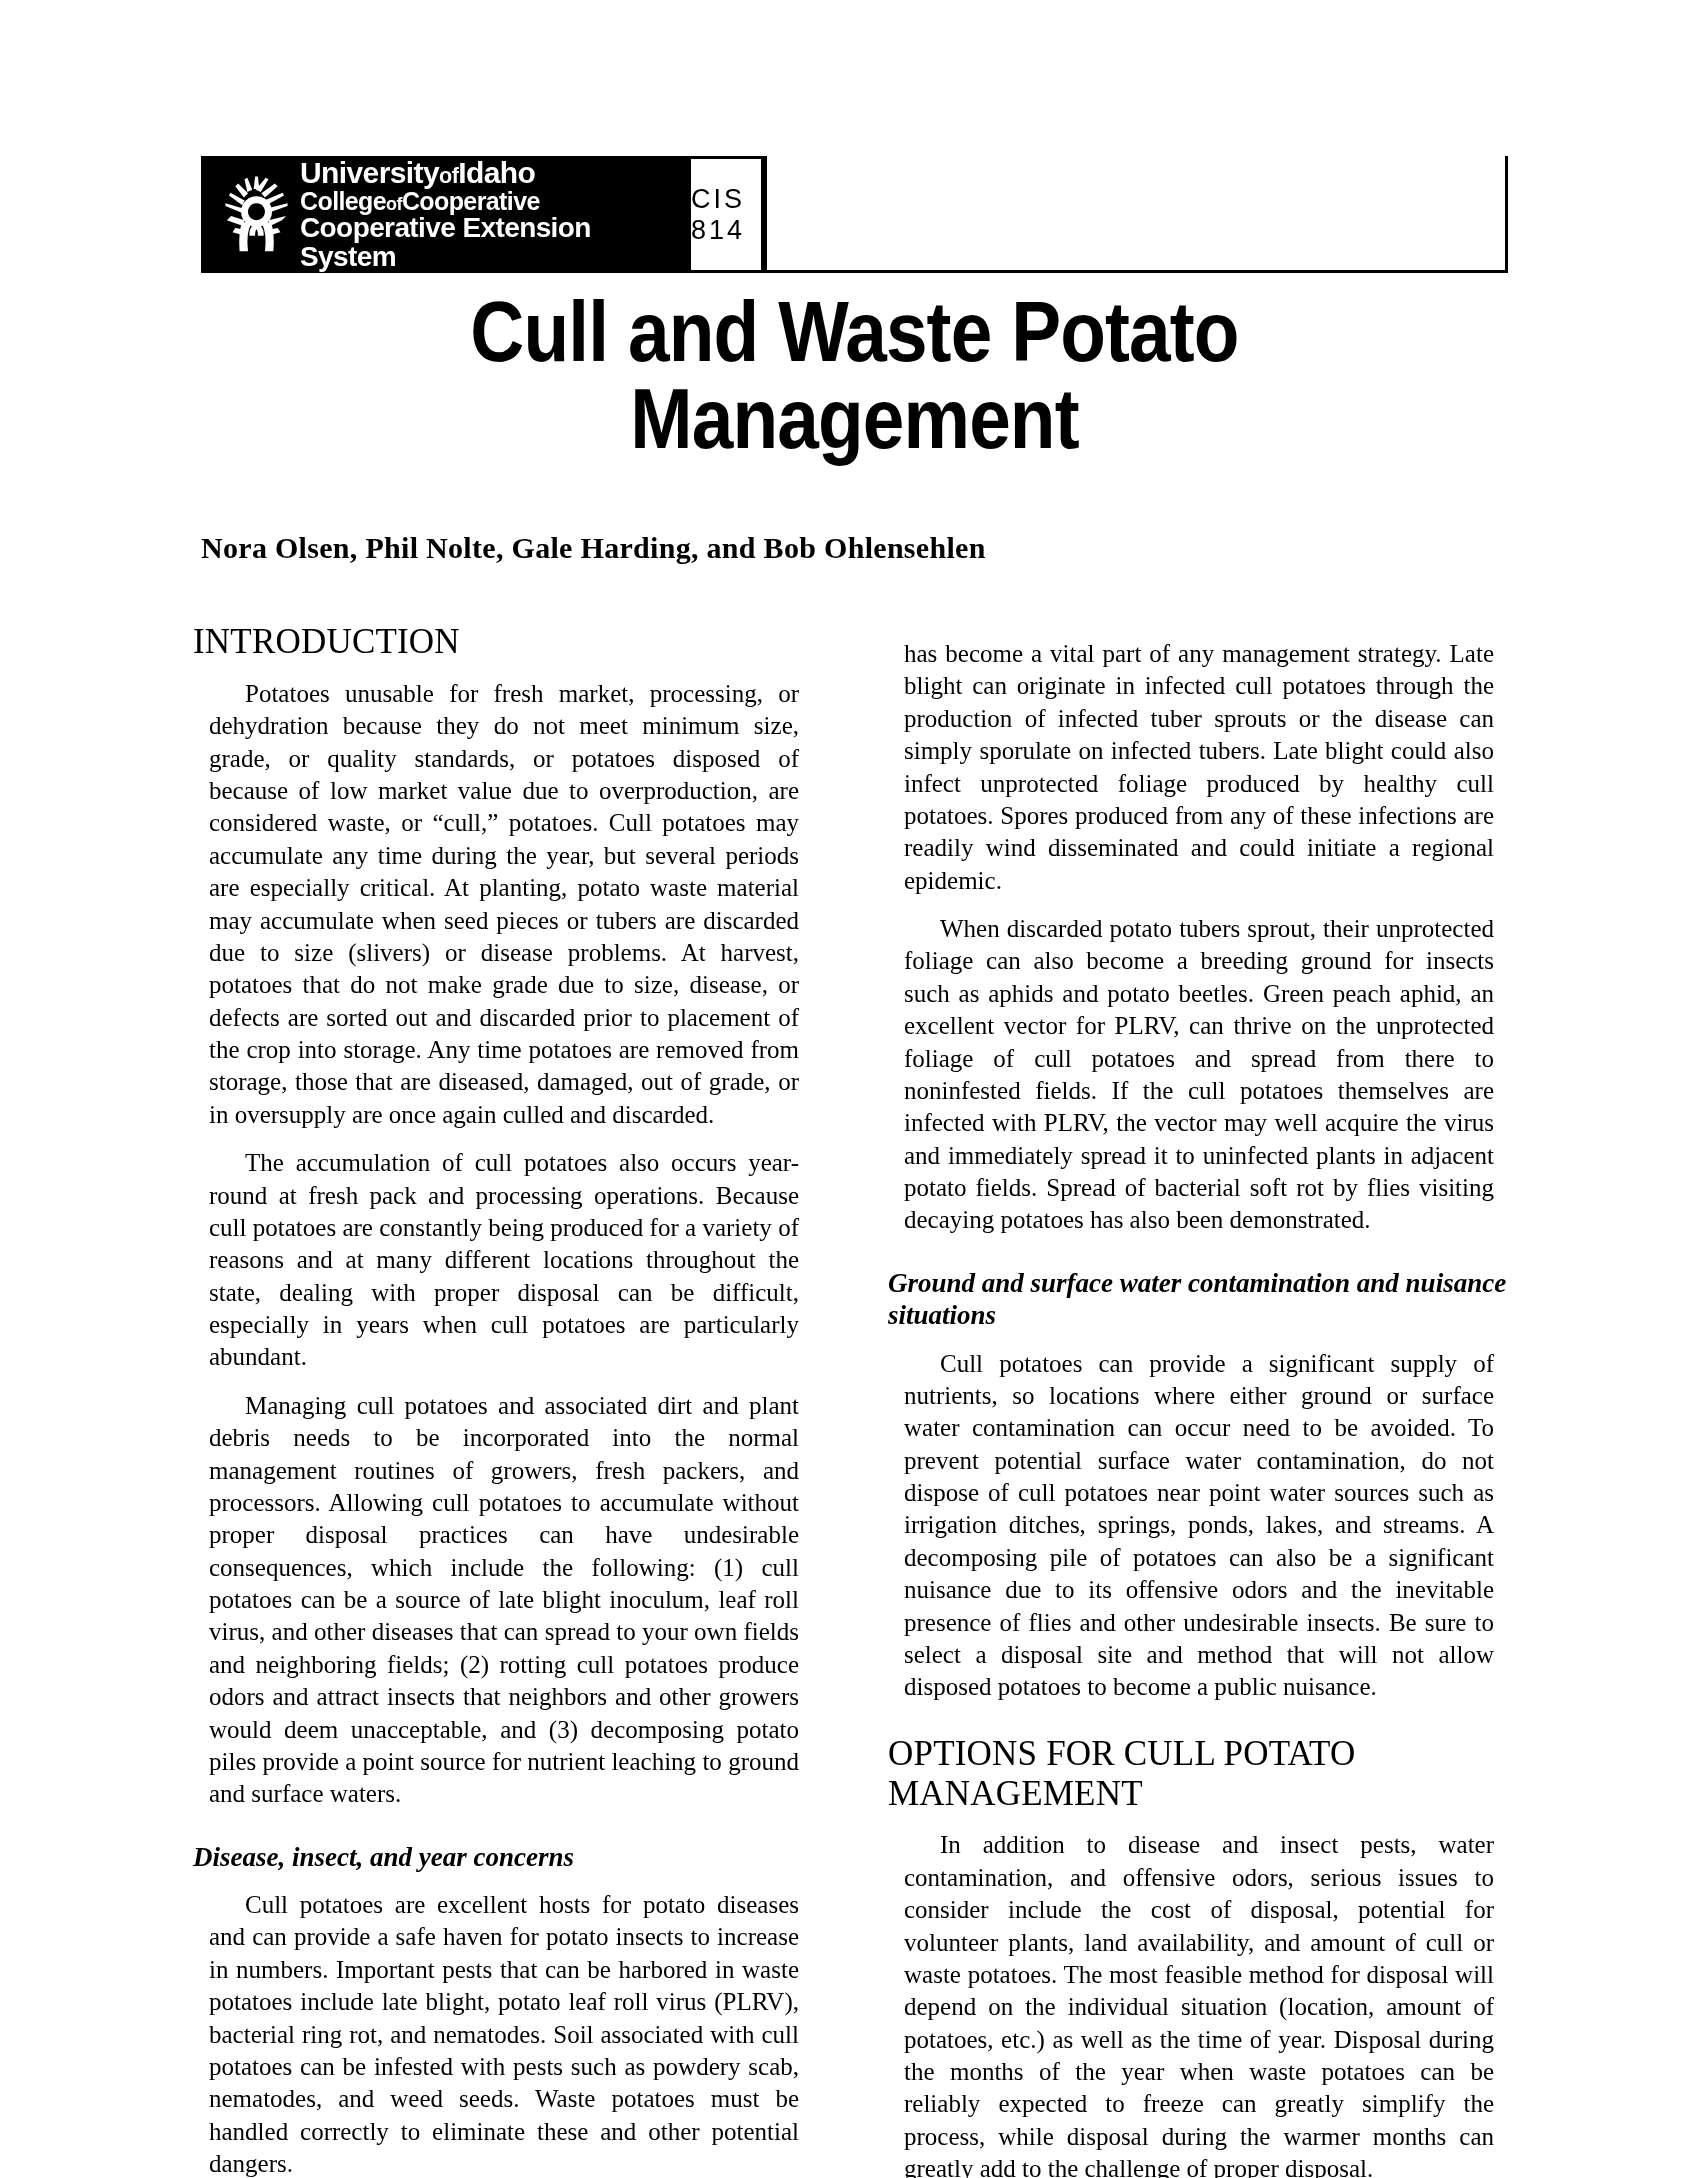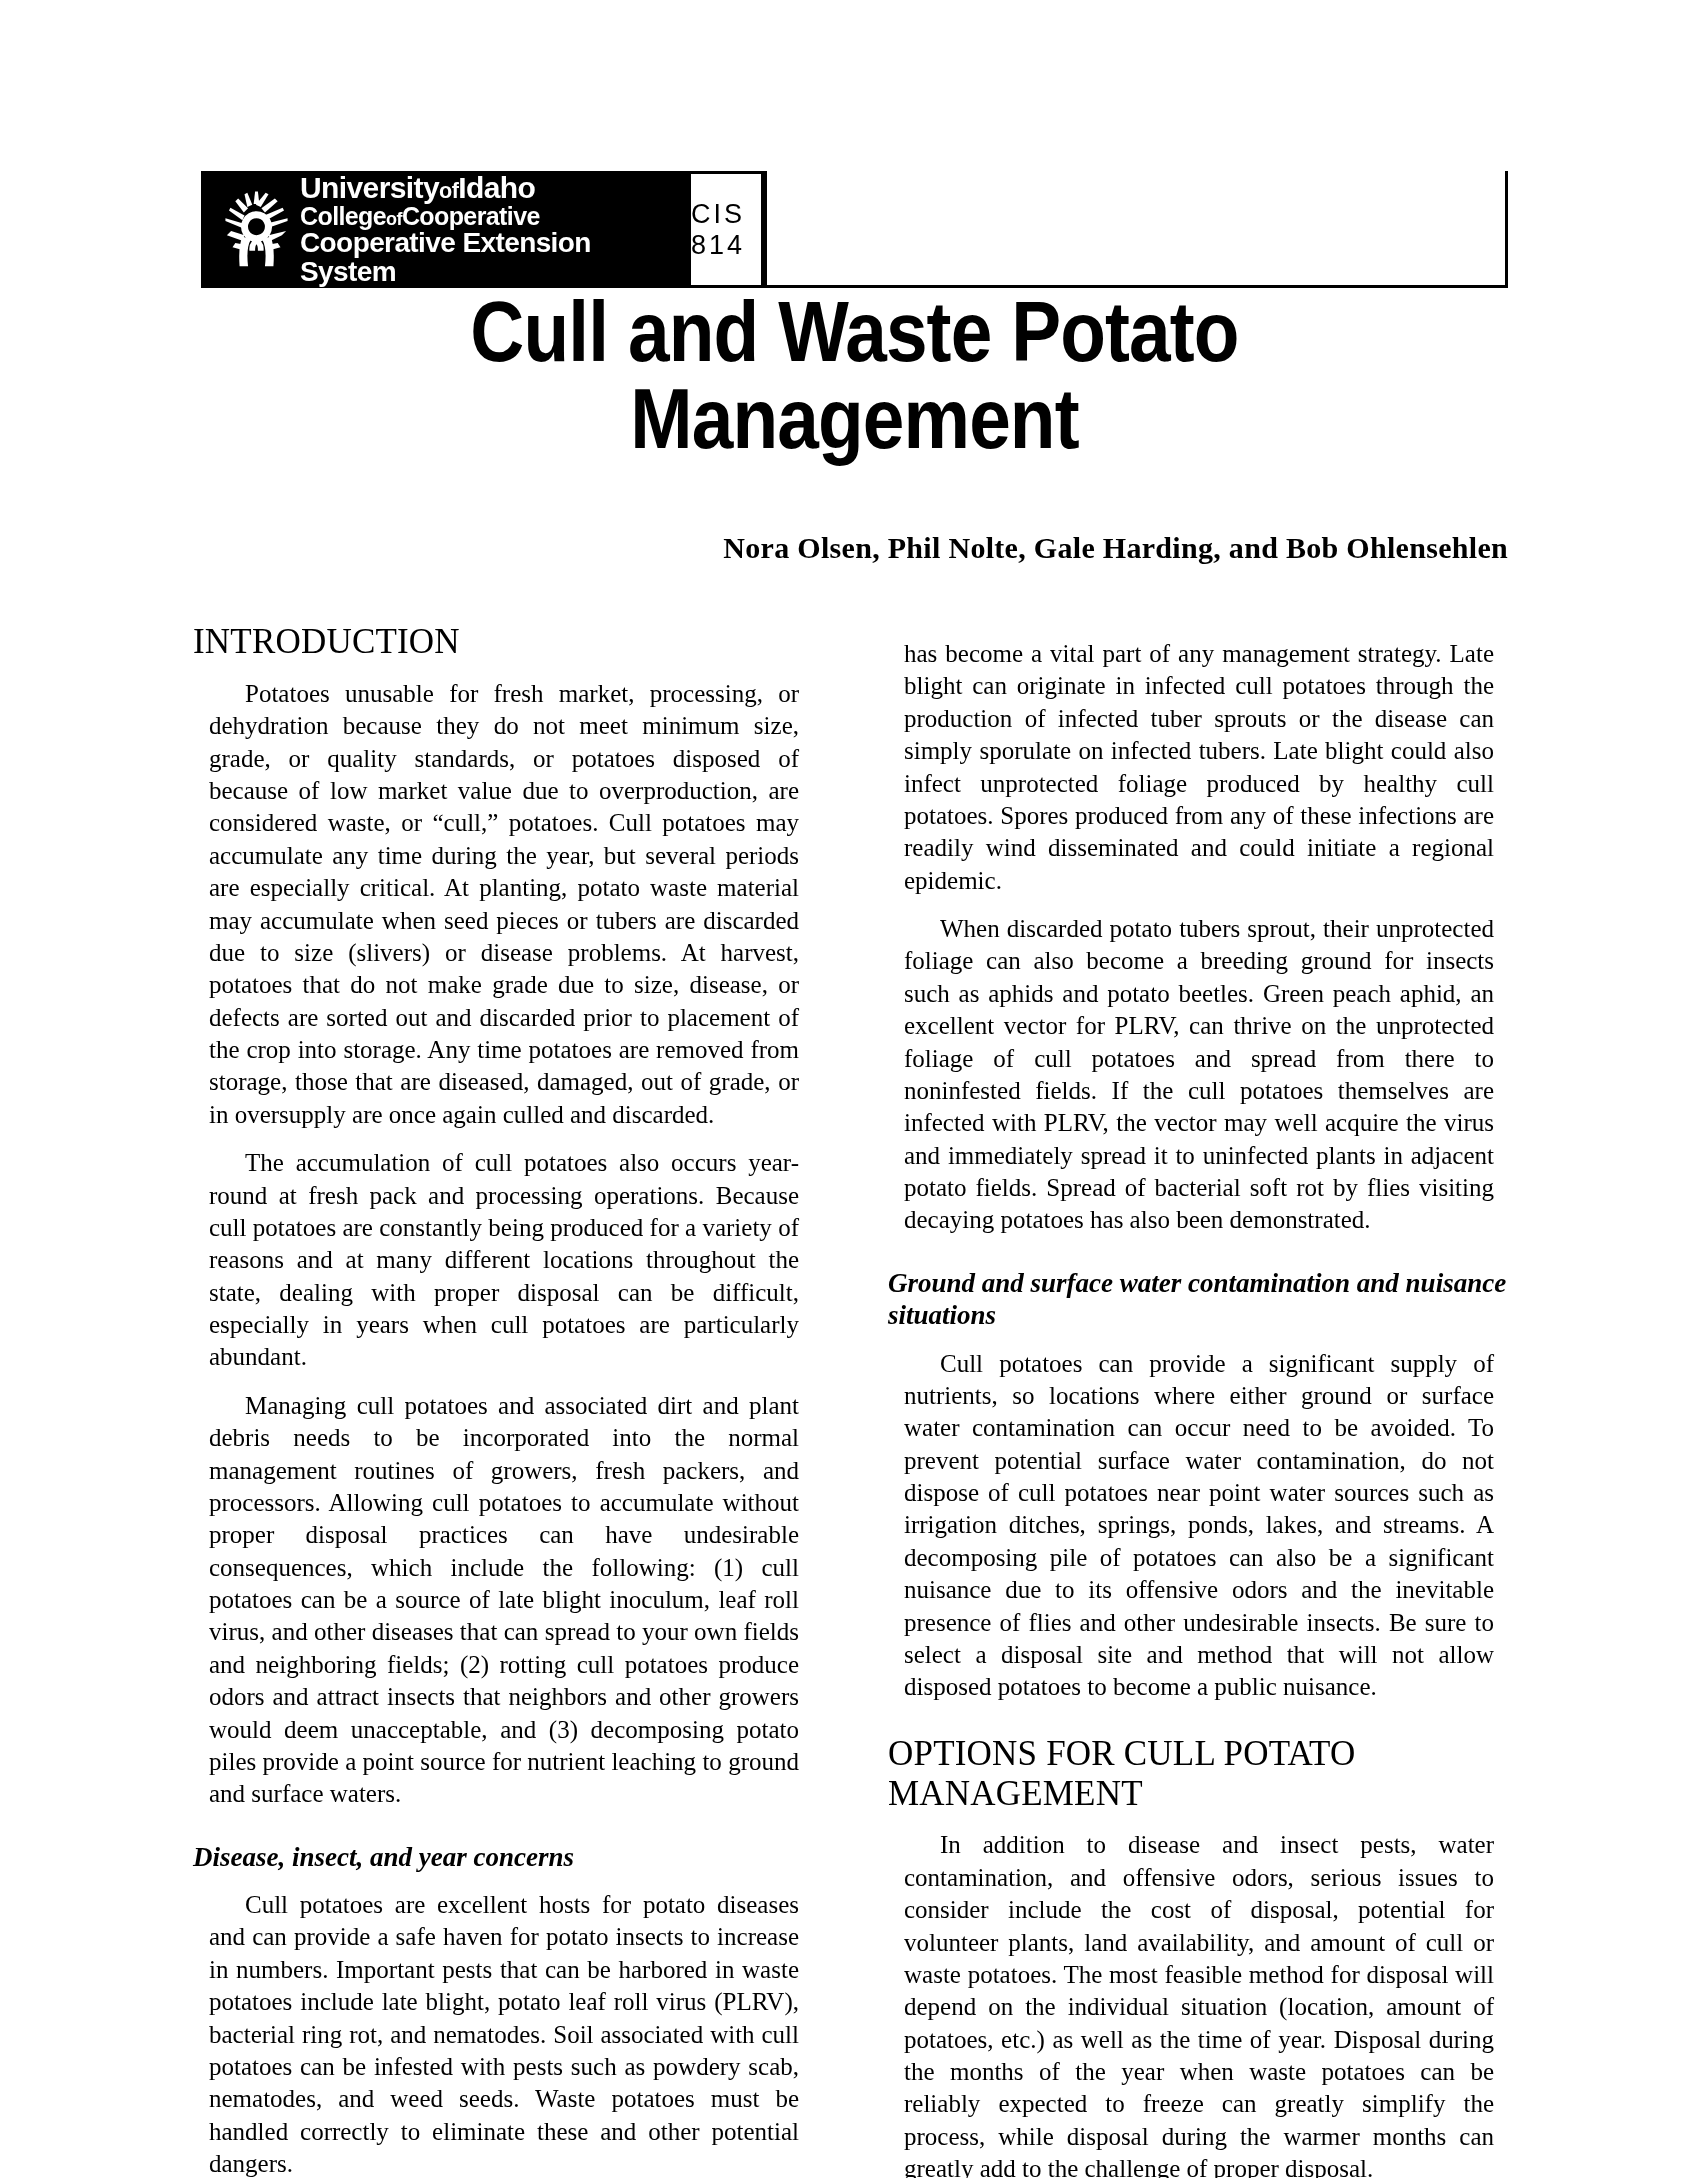--- a/index.html
+++ b/index.html
@@ -20,21 +20,21 @@
     width: 1683px;
     height: 2178px;
     background: #ffffff;
     box-sizing: border-box;
   }
 
   
   .masthead {
     position: absolute;
     left: 201px;
-    top: 171px;
+    top: 156px;
     width: 1307px;
     height: 117px;
     display: flex;
     align-items: stretch;
   }
   .logo-block {
     width: 487px;
     background: #000000;
     display: flex;
     align-items: center;
@@ -104,21 +104,21 @@
     letter-spacing: -1px;
     transform: scaleX(0.88);
     transform-origin: center top;
   }
 
   .doc-authors {
     position: absolute;
     left: 201px;
     top: 531px;
     width: 1307px;
-    text-align: right;
+    text-align: left;
     font-family: "Liberation Serif", "DejaVu Serif", serif;
     font-weight: bold;
     font-size: 30px;
     letter-spacing: 0.3px;
   }
 
   
   .columns {
     position: absolute;
     left: 193px;

